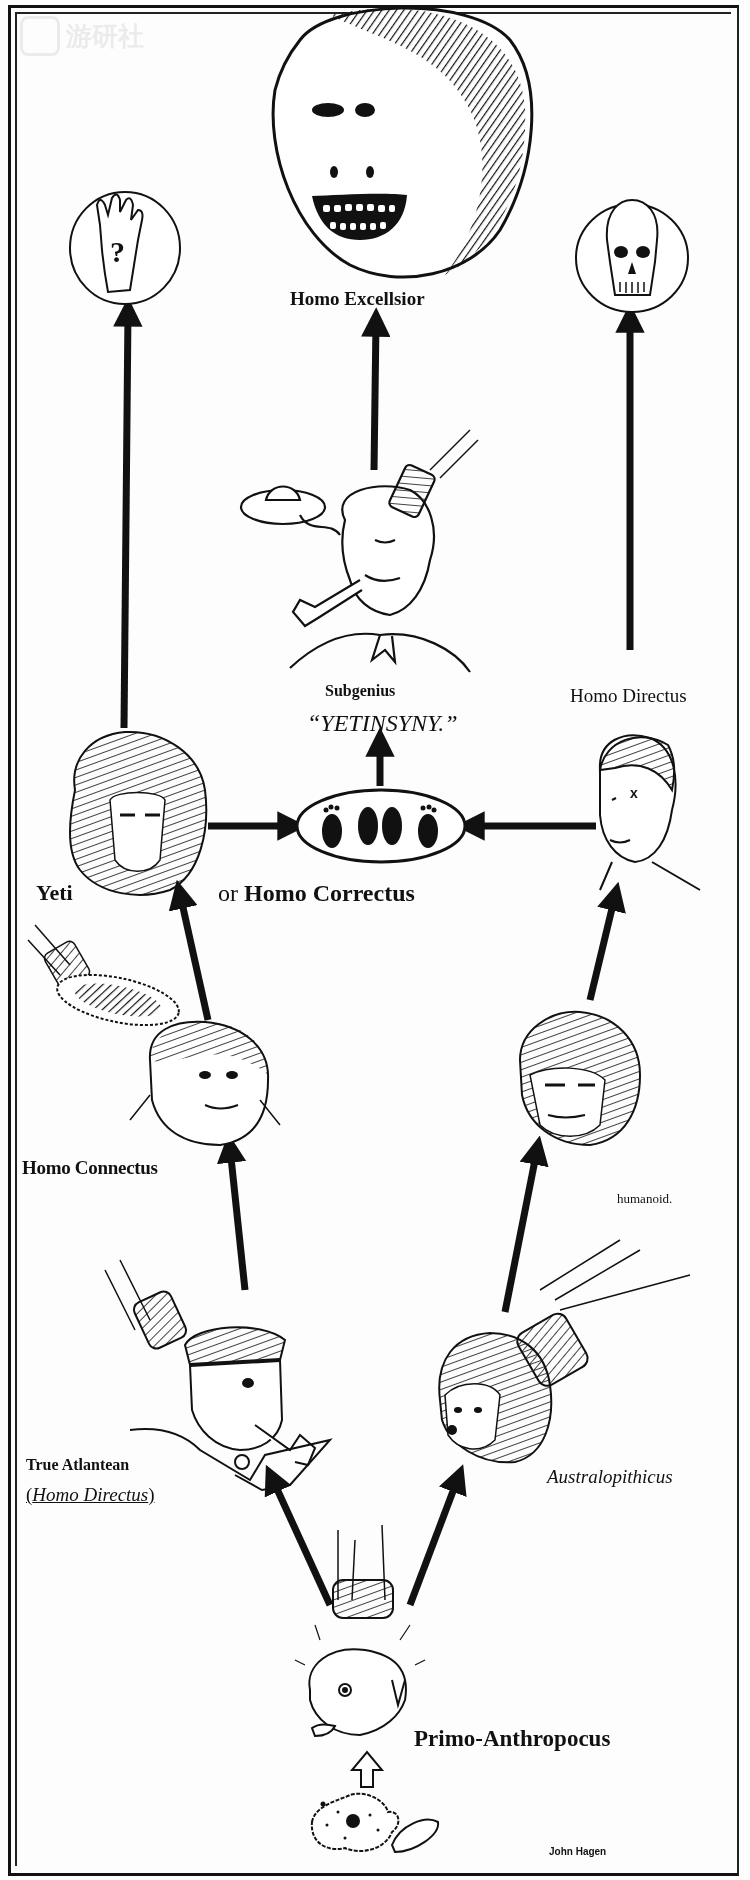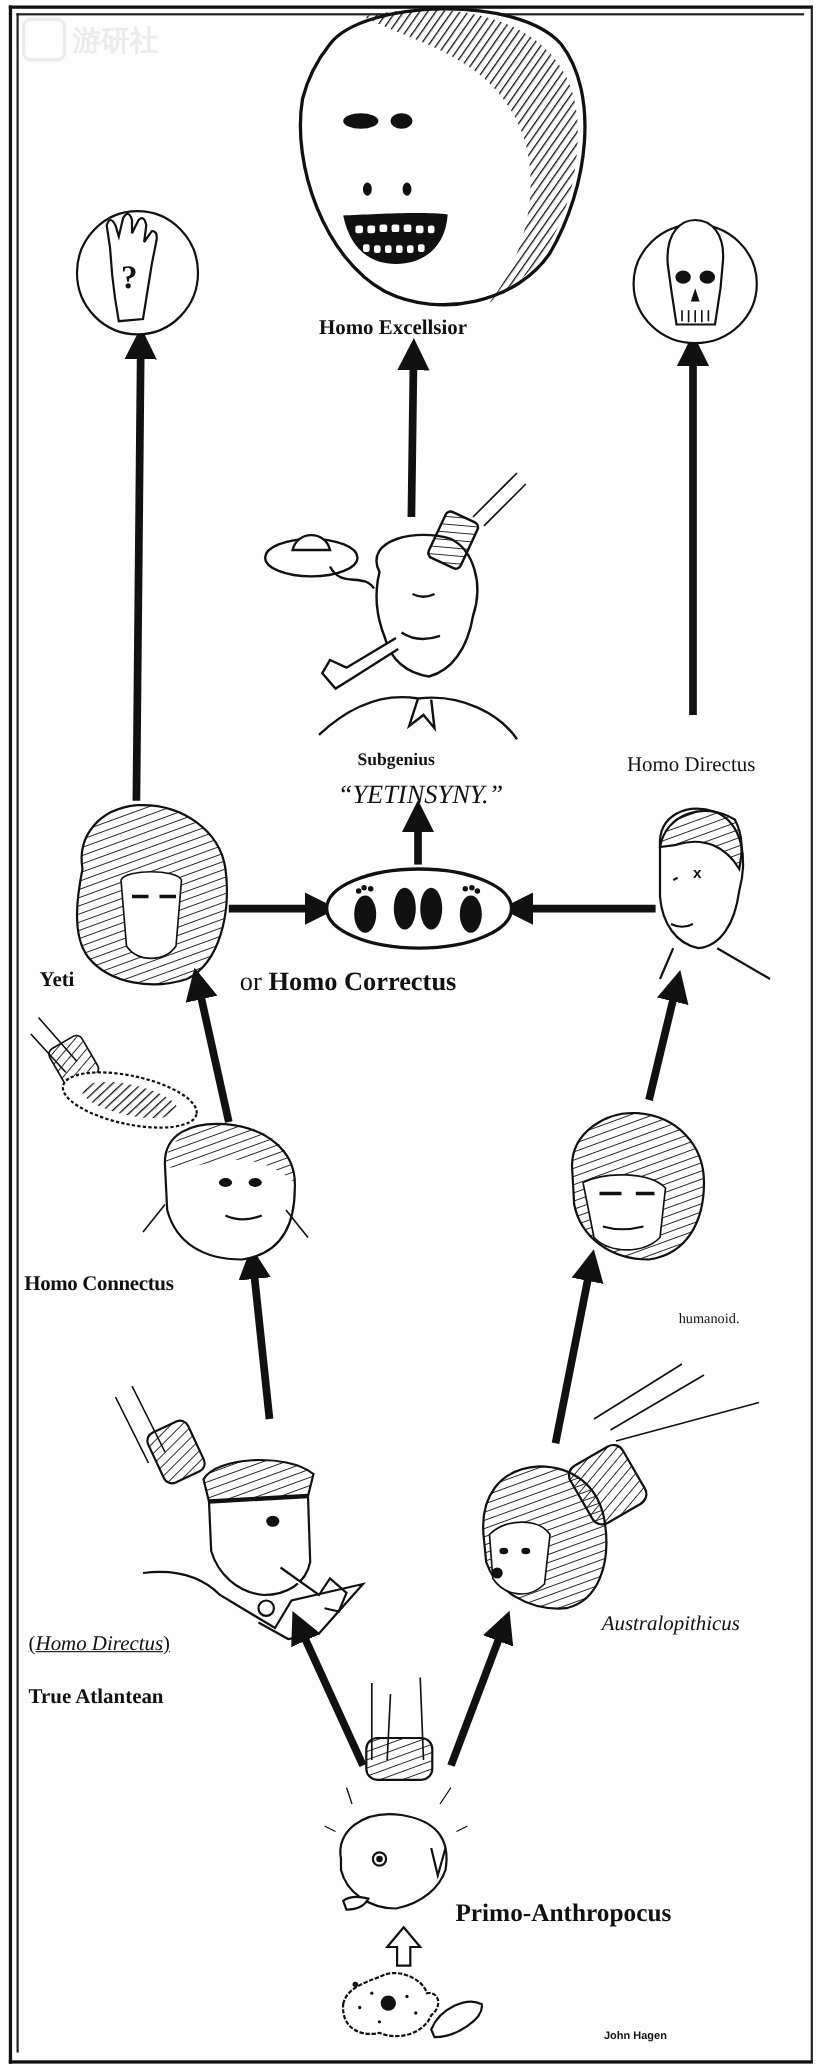--- a/index.html
+++ b/index.html
@@ -217,27 +217,27 @@
     </g>
   </svg>
 
   <div class="lbl b" style="left:290px;top:288px;font-size:19px;">Homo Excellsior</div>
 
   <div class="lbl b" style="left:325px;top:682px;font-size:16px;">Subgenius</div>
   <div class="lbl i" style="left:307px;top:710px;font-size:24px;">“YETINSYNY.”</div>
 
   <div class="lbl" style="left:570px;top:685px;font-size:19px;">Homo Directus</div>
 
-  <div class="lbl b" style="left:36px;top:880px;font-size:19px;">Yeti</div>
+  <div class="lbl b" style="left:36px;top:880px;font-size:22px;">Yeti</div>
   <div class="lbl" style="left:218px;top:880px;font-size:24px;"><span>or </span><span class="b">Homo Correctus</span></div>
 
   <div class="lbl b" style="left:22px;top:1157px;font-size:19px;letter-spacing:-0.3px;">Homo Connectus</div>
   <div class="lbl" style="left:617px;top:1191px;font-size:13px;">humanoid.</div>
 
-  <div class="lbl b" style="left:26px;top:1532px;font-size:19px;">True Atlantean</div>
+  <div class="lbl b" style="left:26px;top:1456px;font-size:16px;">True Atlantean</div>
   <div class="lbl" style="left:26px;top:1484px;font-size:19px;text-decoration:underline;"><span>(</span><span class="i">Homo Directus</span><span>)</span></div>
 
   <div class="lbl i" style="left:547px;top:1466px;font-size:19px;">Australopithicus</div>
 
   <div class="lbl b" style="left:414px;top:1726px;font-size:23px;">Primo-Anthropocus</div>
 
   <div class="lbl sans" style="left:549px;top:1846px;font-size:10px;">John Hagen</div>
 </div>
 
 </body></html>

